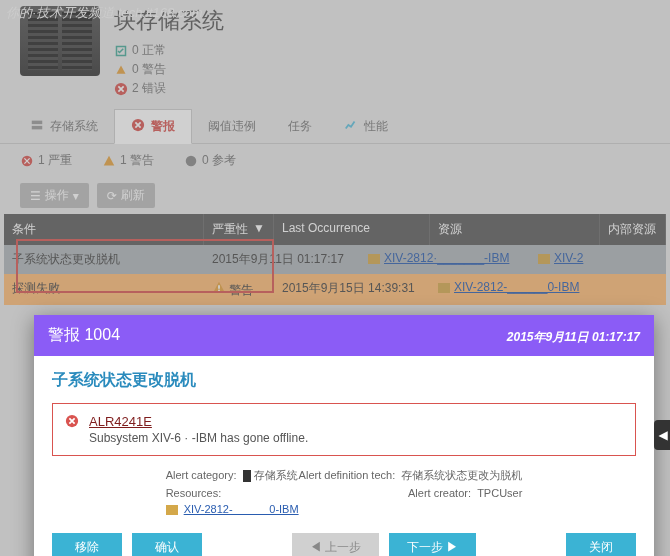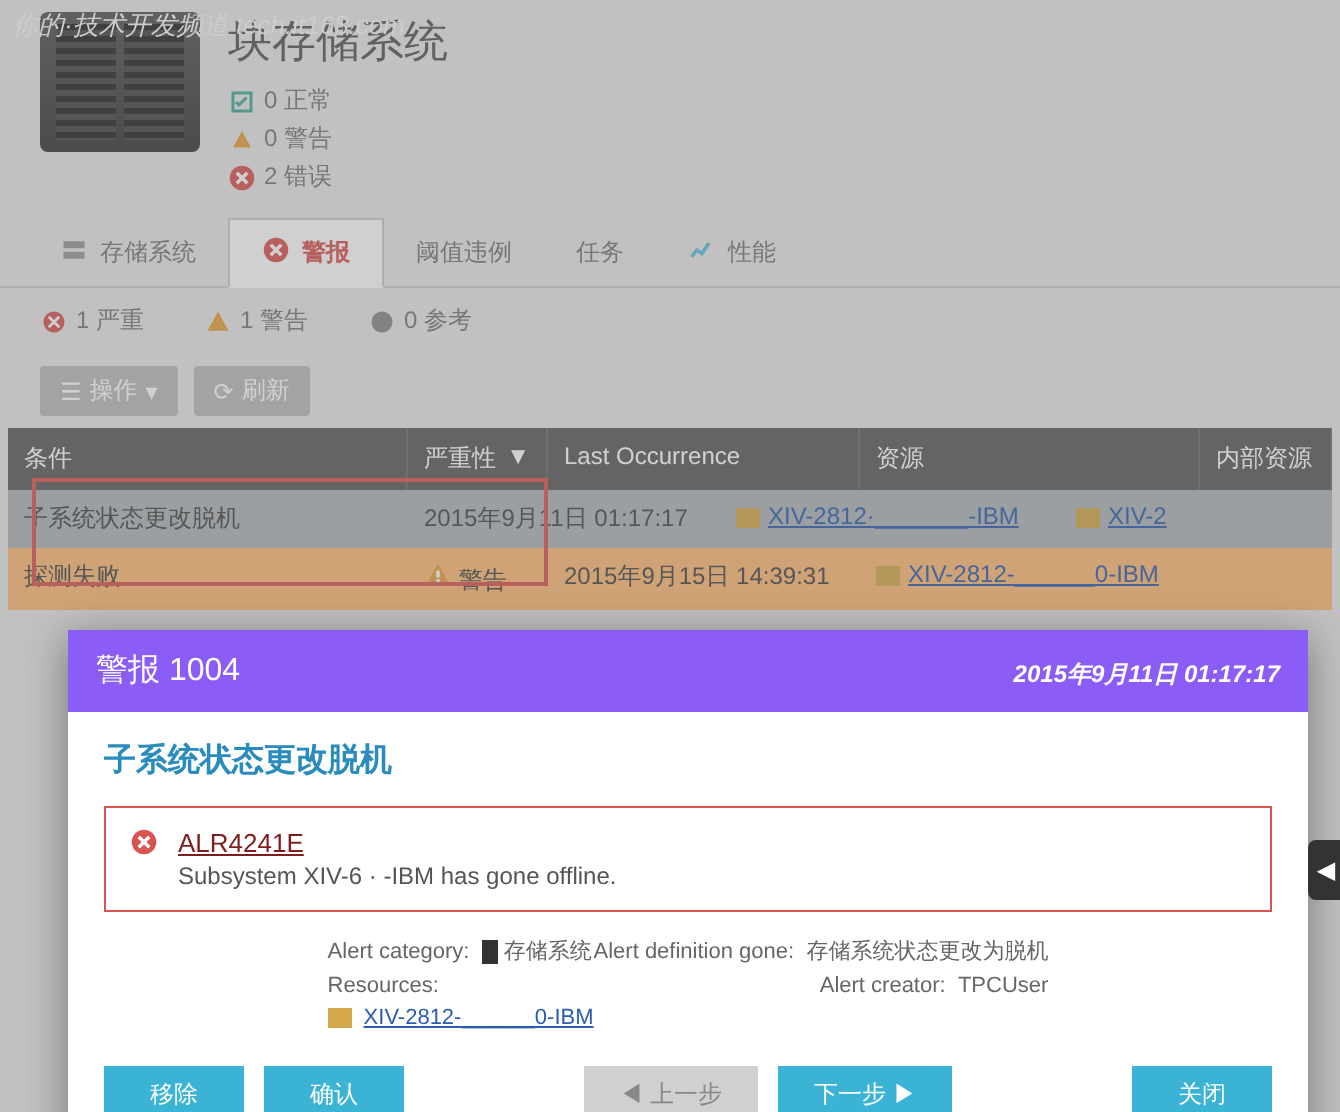--- a/index.html
+++ b/index.html
@@ -228,21 +228,21 @@
         <div class="alert-msg">Subsystem XIV-6        · -IBM has gone offline.</div>
       </div>
     </div>
     <div class="meta">
       <div class="meta-l">
         <div><span>Alert category:</span>&nbsp;&nbsp;<span style="display:inline-block;width:8px;height:12px;background:#333;vertical-align:middle;"></span> <span>存储系统</span></div>
         <div><span>Resources:</span></div>
         <div><span class="disk-ico"></span><a class="meta-res" style="margin-left:2px">XIV-2812-______0-IBM</a></div>
       </div>
       <div class="meta-r">
-        <div><span>Alert definition gone:</span>&nbsp;&nbsp;<span>存储系统状态更改为脱机</span></div>
+        <div><span>Alert definition tech:</span>&nbsp;&nbsp;<span>存储系统状态更改为脱机</span></div>
         <div><span>Alert creator:</span>&nbsp;&nbsp;<span>TPCUser</span></div>
       </div>
     </div>
   </div>
   <div class="modal-ft">
     <div class="grp">
       <div class="mbtn">移除</div>
       <div class="mbtn">确认</div>
     </div>
     <div class="grp">

